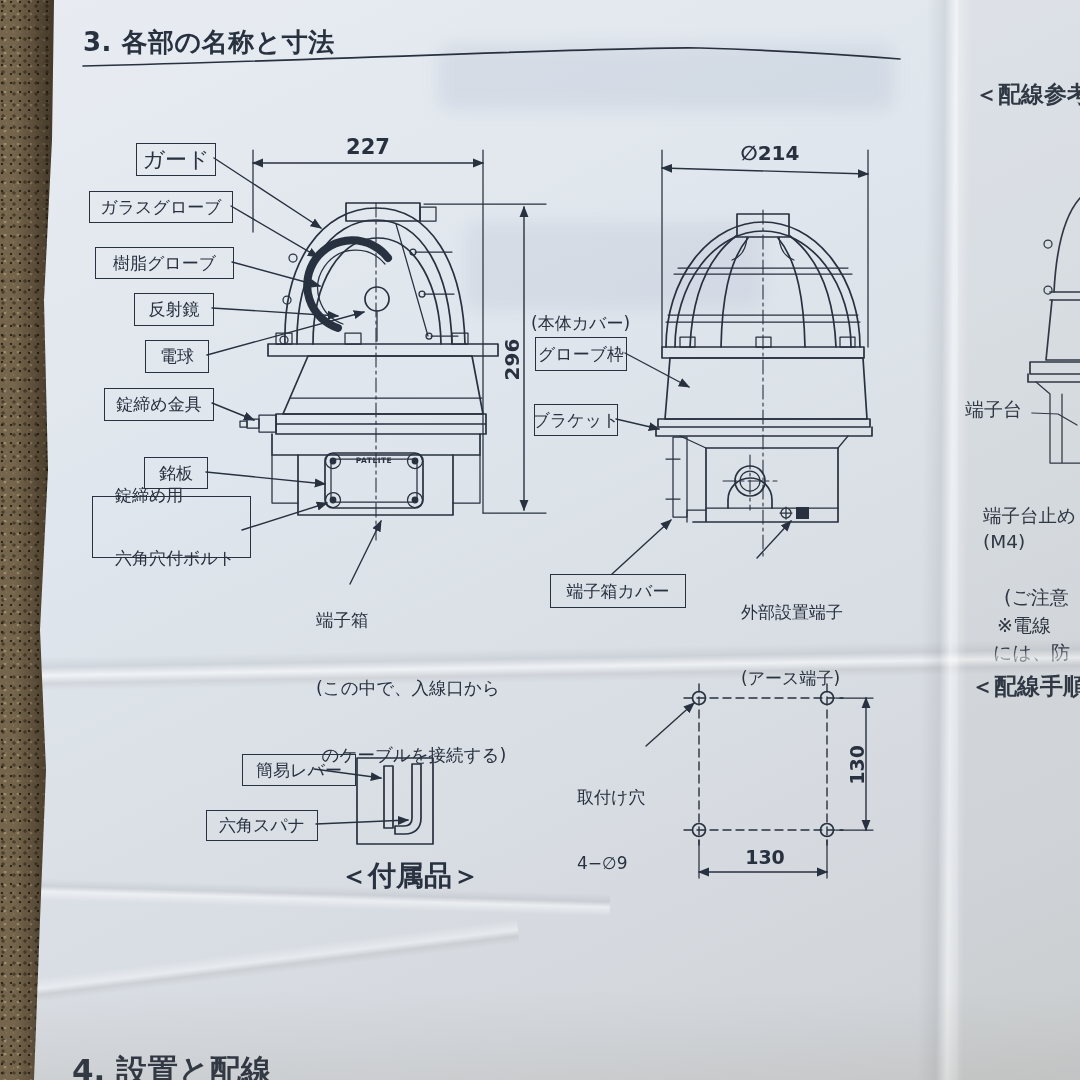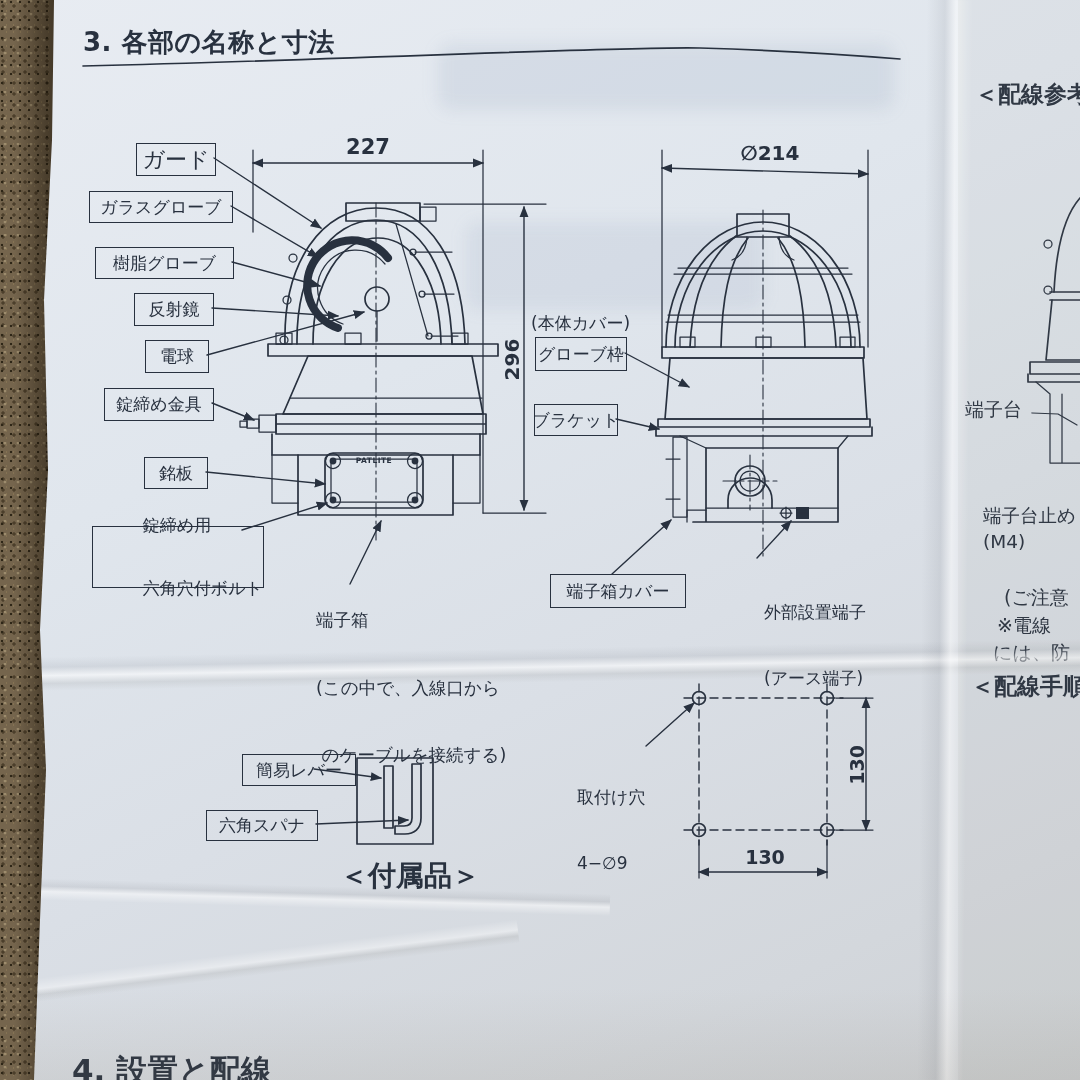--- a/index.html
+++ b/index.html
@@ -234,41 +234,41 @@
     <div class="t b ctr" style="left:323px;top:134px;width:90px;font-size:21px;">227</div>
     <div class="t b ctr vert" style="left:480px;top:347px;width:64px;font-size:20px;">296</div>
 
     <div class="lbox" style="left:136px;top:143px;width:78px;height:31px;font-size:22px;">ガード</div>
     <div class="lbox" style="left:89px;top:191px;width:142px;height:30px;font-size:17px;">ガラスグローブ</div>
     <div class="lbox" style="left:95px;top:247px;width:137px;height:30px;font-size:17px;">樹脂グローブ</div>
     <div class="lbox" style="left:134px;top:293px;width:78px;height:31px;font-size:17px;">反射鏡</div>
     <div class="lbox" style="left:145px;top:340px;width:62px;height:31px;font-size:17px;">電球</div>
     <div class="lbox" style="left:104px;top:388px;width:108px;height:31px;font-size:17px;">錠締め金具</div>
     <div class="lbox" style="left:144px;top:457px;width:62px;height:30px;font-size:17px;">銘板</div>
-    <div class="lbox" style="left:92px;top:526px;width:150px;height:60px;font-size:17px;justify-content:flex-end;padding-left:20px;">
+    <div class="lbox" style="left:92px;top:496px;width:150px;height:60px;font-size:17px;justify-content:center;padding-left:7px;">
       <div>
         <div>錠締め用</div>
         <div>六角穴付ボルト</div>
       </div>
     </div>
 
     <div class="t b ctr" style="left:350px;top:456px;width:48px;font-size:7.5px;letter-spacing:.5px;">PATLITE</div>
 
     <div class="t" style="left:316px;top:564px;font-size:17.5px;line-height:22.5px;">
       <div>端子箱</div>
       <div>(この中で、入線口から</div>
       <div> のケーブルを接続する)</div>
     </div>
 
     <div class="t b ctr" style="left:730px;top:141px;width:80px;font-size:20px;">∅214</div>
     <div class="t" style="left:531px;top:313px;font-size:17px;">(本体カバー)</div>
     <div class="lbox" style="left:535px;top:337px;width:90px;height:32px;font-size:17px;">グローブ枠</div>
     <div class="lbox" style="left:534px;top:404px;width:82px;height:30px;font-size:17px;">ブラケット</div>
     <div class="lbox" style="left:550px;top:574px;width:134px;height:32px;font-size:17px;">端子箱カバー</div>
-    <div class="t" style="left:764px;top:557px;font-size:17px;line-height:22px;">
+    <div class="t" style="left:741px;top:557px;font-size:17px;line-height:22px;">
       <div>外部設置端子</div>
       <div>(アース端子)</div>
     </div>
 
     <div class="t b" style="left:975px;top:80px;font-size:23px;">＜配線参考</div>
     <div class="t" style="left:965px;top:398px;font-size:19px;">端子台</div>
     <div class="t" style="left:983px;top:504px;font-size:18.5px;">端子台止め</div>
     <div class="t" style="left:983px;top:530px;font-size:18.5px;">(M4)</div>
     <div class="t" style="left:1004px;top:586px;font-size:19px;">(ご注意</div>
     <div class="t" style="left:997px;top:614px;font-size:19px;">※電線</div>

